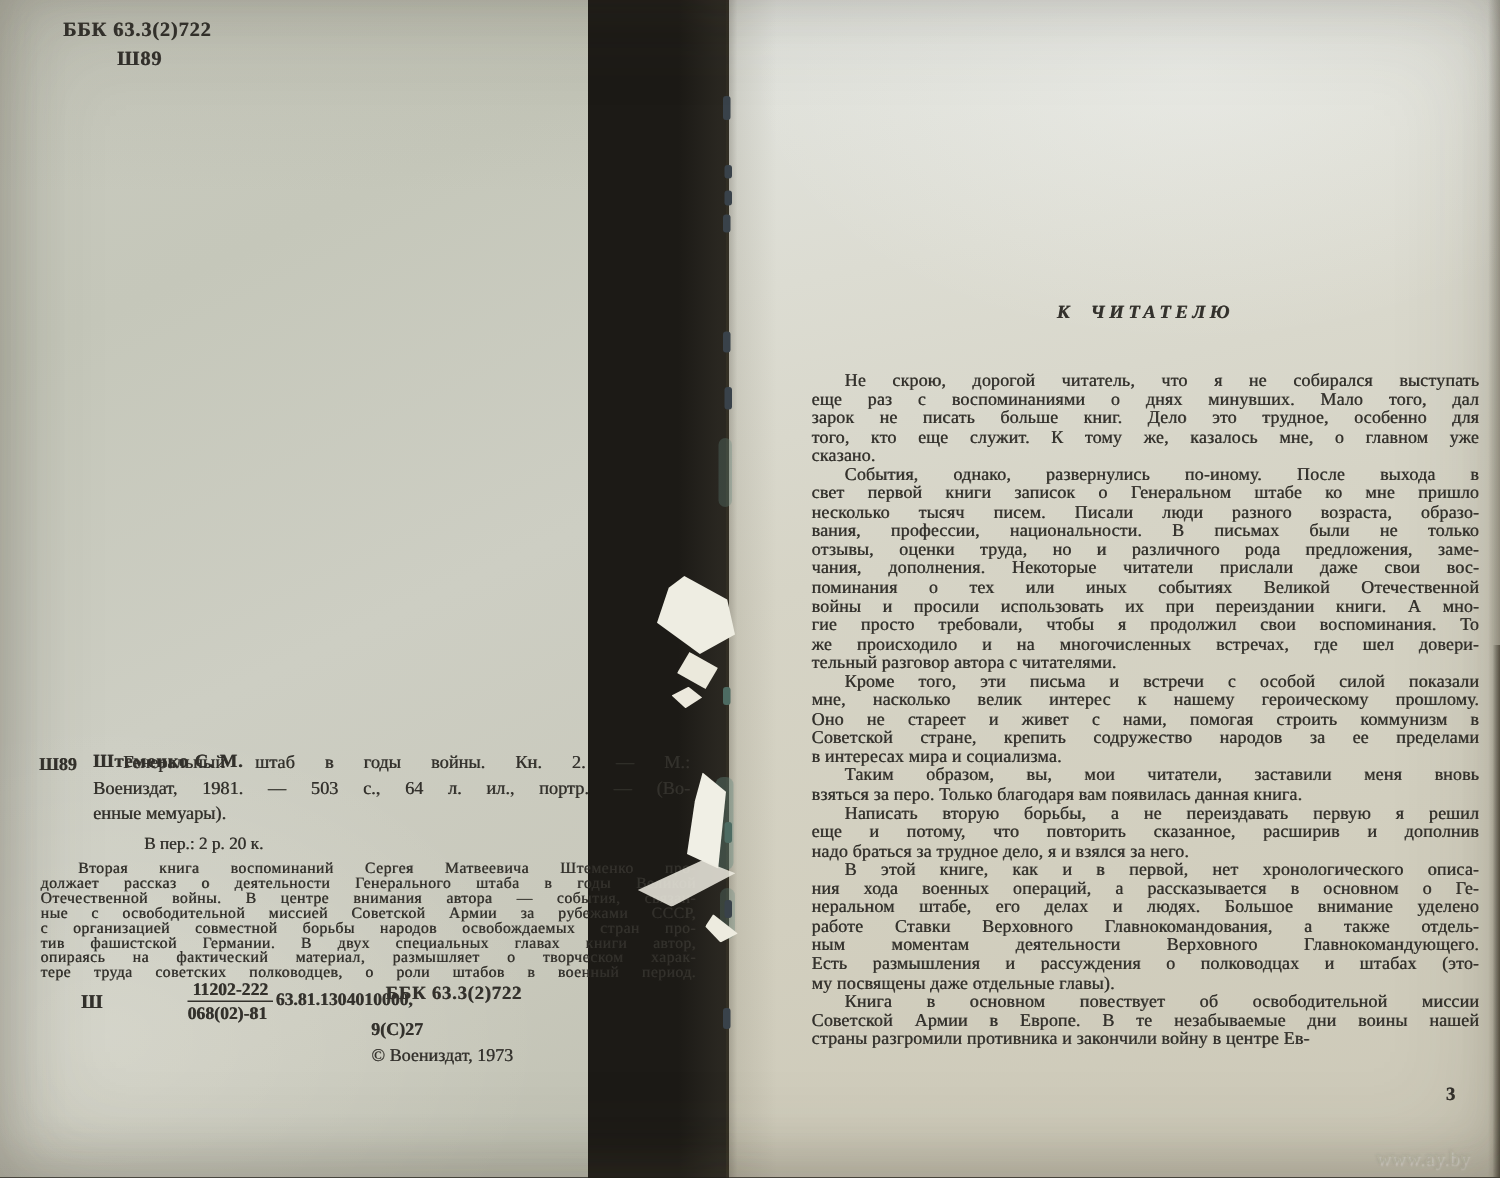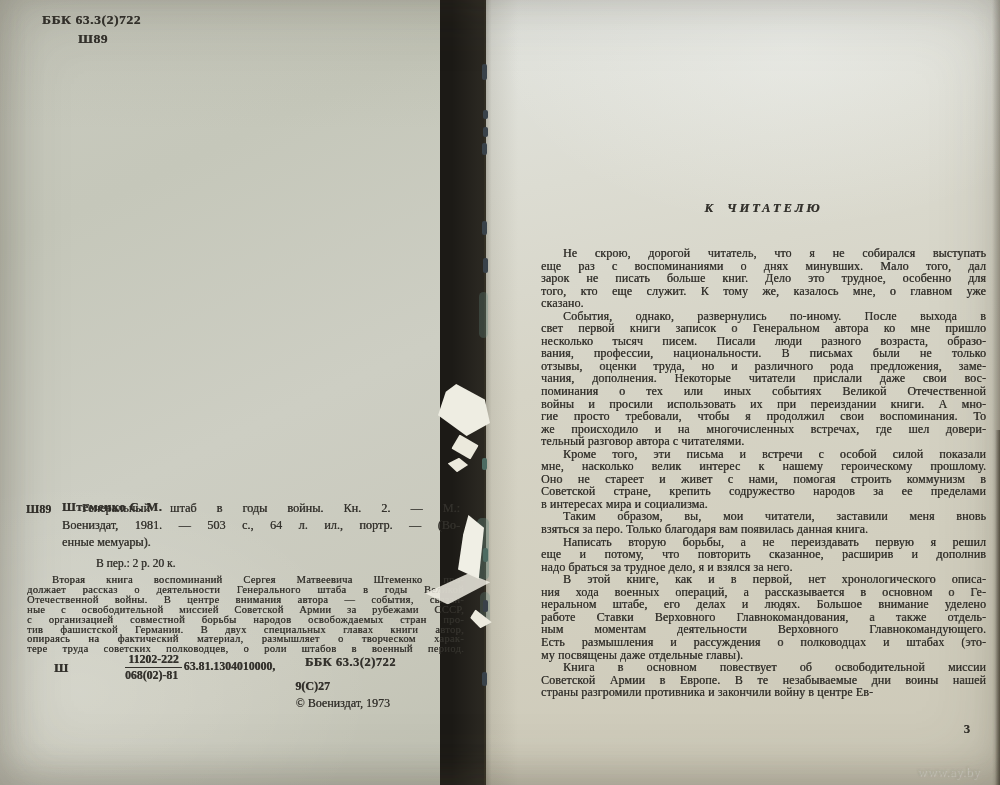--- a/index.html
+++ b/index.html
@@ -3,21 +3,21 @@
 <meta charset="utf-8">
 <style>
   html,body{margin:0;padding:0;background:#1c1a16;}
   .photo{
     position:relative;width:1000px;height:785px;overflow:hidden;
     font-family:"Liberation Serif","DejaVu Serif",serif;
     color:#33312c;
   }
   .page{position:absolute;top:0;height:785px;}
   .page-left{
-    left:0;width:440px;
+    left:0;width:392px;
     background:
       linear-gradient(180deg, rgba(125,125,108,0.10) 0px, rgba(125,125,108,0.0) 130px),
       radial-gradient(ellipse 420px 300px at 18% 88%, rgba(255,255,250,0.20), rgba(255,255,250,0) 70%),
       linear-gradient(155deg,#c9cabf 0%,#c5c7ba 25%,#cdcec3 55%,#c9c9bc 80%,#c1c2b4 100%);
   }
   .page-right{
     left:486px;width:514px;
     background:
       radial-gradient(ellipse 430px 260px at 60% 6%, rgba(248,250,250,0.35), rgba(248,250,250,0) 70%),
       linear-gradient(168deg,#e2e4df 0%,#dcdcd2 22%,#d6d4c6 45%,#d2cfbf 70%,#ccc8b7 100%);
@@ -127,21 +127,21 @@
     <div class="body ink">
         <div class="para">
           <div class="line ind">Не скрою, дорогой читатель, что я не собирался выступать</div>
           <div class="line">еще раз с воспоминаниями о днях минувших. Мало того, дал</div>
           <div class="line">зарок не писать больше книг. Дело это трудное, особенно для</div>
           <div class="line">того, кто еще служит. К тому же, казалось мне, о главном уже</div>
           <div class="line pl">сказано.</div>
         </div>
         <div class="para">
           <div class="line ind">События, однако, развернулись по-иному. После выхода в</div>
-          <div class="line">свет первой книги записок о Генеральном автора ко мне пришло</div>
+          <div class="line">свет первой книги записок о Генеральном штабе ко мне пришло</div>
           <div class="line">несколько тысяч писем. Писали люди разного возраста, образо-</div>
           <div class="line">вания, профессии, национальности. В письмах были не только</div>
           <div class="line">отзывы, оценки труда, но и различного рода предложения, заме-</div>
           <div class="line">чания, дополнения. Некоторые читатели прислали даже свои вос-</div>
           <div class="line">поминания о тех или иных событиях Великой Отечественной</div>
           <div class="line">войны и просили использовать их при переиздании книги. А мно-</div>
           <div class="line">гие просто требовали, чтобы я продолжил свои воспоминания. То</div>
           <div class="line">же происходило и на многочисленных встречах, где шел довери-</div>
           <div class="line pl">тельный разговор автора с читателями.</div>
         </div>

